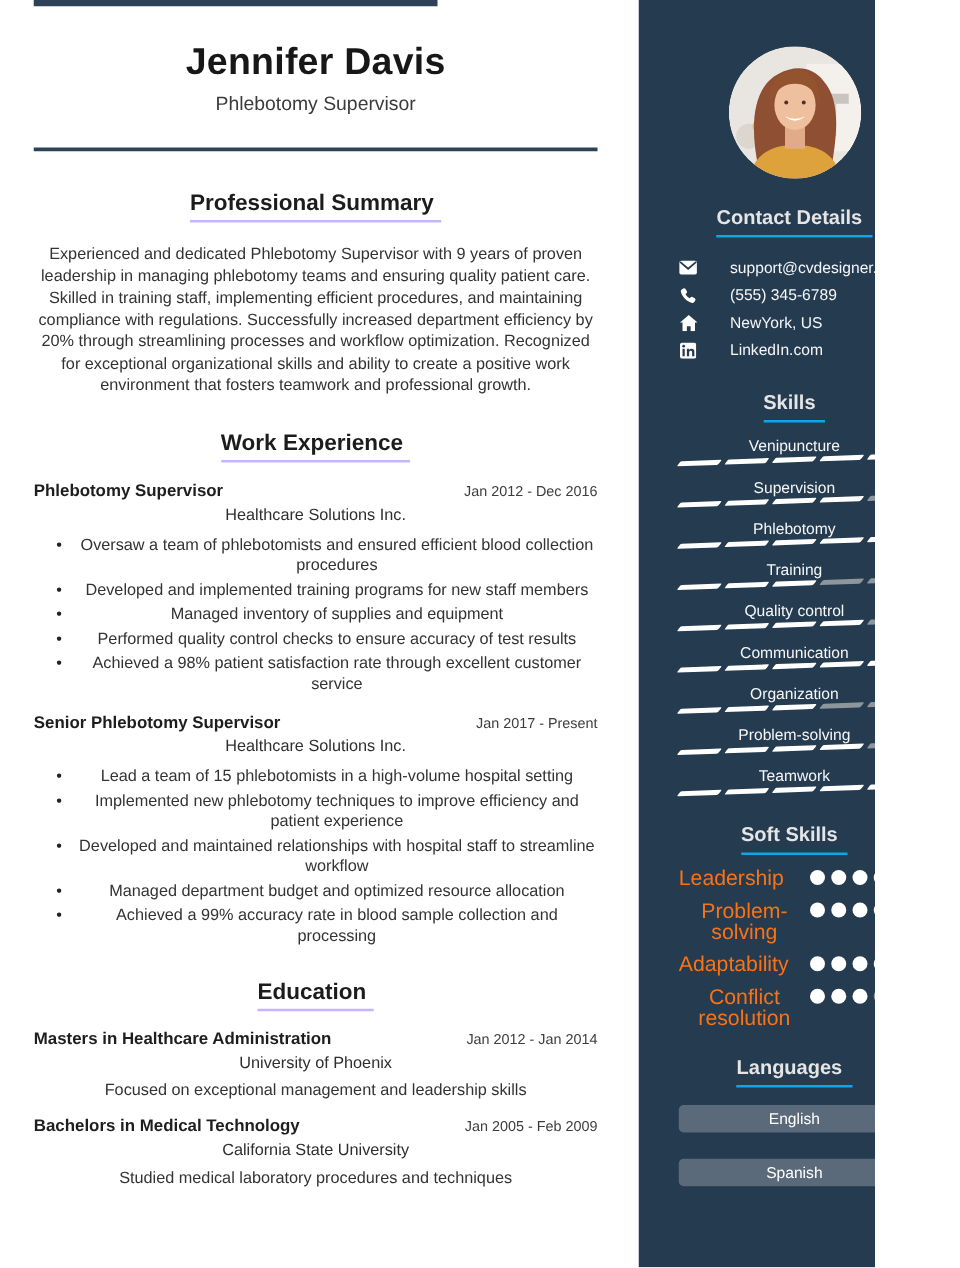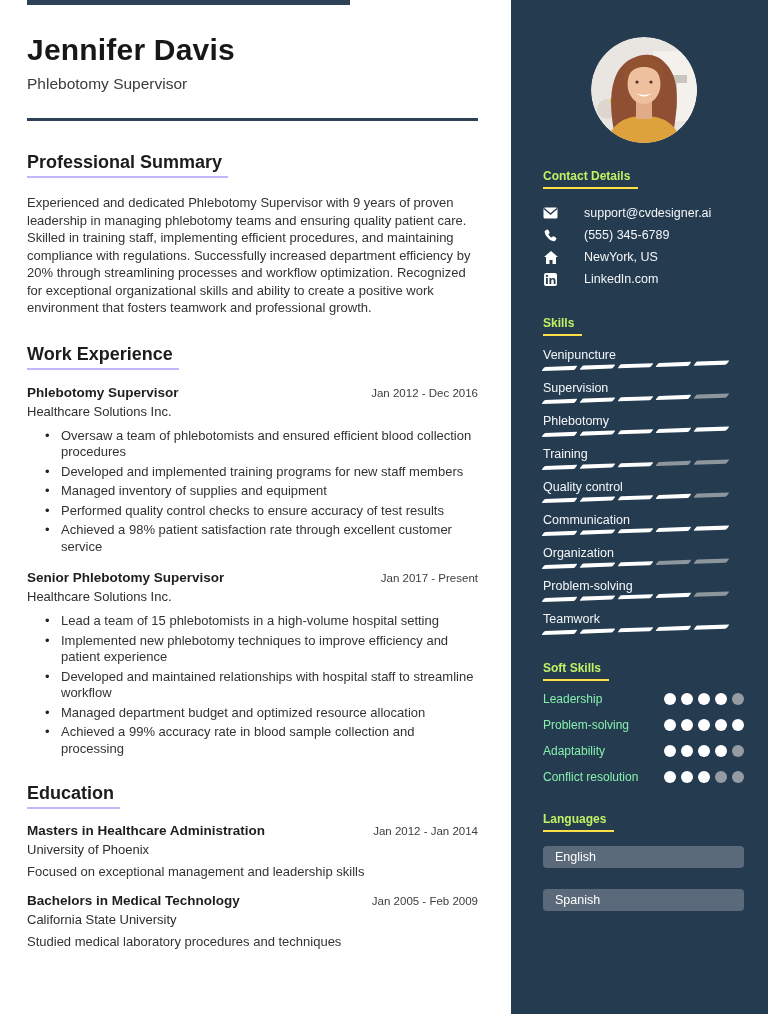--- a/index.html
+++ b/index.html
@@ -1,18 +1,18 @@
 <!DOCTYPE html>
 <html><head>
 <meta charset="utf-8">
 <style>
   * { margin:0; padding:0; box-sizing:border-box; }
   html,body { width:768px; }
   body { font-family:"Liberation Sans","DejaVu Sans",sans-serif; background:#fff; }
-  .page { position:relative; width:768px; height:1014px; display:flex; overflow:hidden; background:#fff; }
+  .page { position:relative; width:700px; height:1014px; display:flex; overflow:hidden; background:#fff;text-align:center; }
 
   .top-accent { position:absolute; top:0; left:27px; width:323px; height:5px; background:#2d4257; }
 
   
   .main { flex:0 0 511px; padding:33px 33px 0 27px; }
   .name { font-size:30px; line-height:34px; font-weight:700; color:#171717; letter-spacing:.2px; }
   .job-title-top { margin-top:8px; font-size:15.5px; color:#3b3b3b; }
   .head-rule { margin-top:25px; height:3px; background:#2d4257; }
 
   .sec-heading { display:inline-block; font-size:18px; font-weight:700; color:#1c1c1c;
@@ -33,40 +33,40 @@
 
   .sec-edu { margin-top:26px; }
   .edu { margin-top:14px; }
   .edu-desc { margin-top:7px; font-size:13px; color:#333; }
 
   
   .sidebar { flex:1; background:#253b50; color:#f2f5f8; padding:37px 24px 0 32px; }
   .avatar-wrap { width:106px; height:106px; margin:0 auto; border-radius:50%; overflow:hidden; }
   .avatar-wrap svg { display:block; }
 
-  .side-heading { display:inline-block; font-size:12px; font-weight:700; color:#bef264;
-                  padding:0 8px 4px 0; border-bottom:2px solid #fde047; }
+  .side-heading { display:inline-block; font-size:16px; font-weight:700; color:#e5e5e5;
+                  padding:0 8px 4px 0; border-bottom:2px solid #0ea5e9; }
   .side-sec { margin-top:23px; }
 
   .contact-list { margin-top:13px; }
   .contact-row { display:flex; align-items:center; gap:26px; height:22px; }
   .cicon { flex:0 0 15px; height:14px; display:inline-flex; align-items:center; justify-content:center; }
   .cicon svg { display:block; }
   .ctext { font-size:12.5px; color:#f4f6f8; }
 
   .skills-list { margin-top:12px; }
   .skill { margin-bottom:10px; }
   .skill-label { font-size:12.5px; color:#f4f6f8; }
   .bar { margin-top:5px; display:flex; gap:5px; transform:rotate(-2deg); transform-origin:left center; }
   .seg { width:33px; height:4px; background:#8e969d; transform:skewX(-40deg); border-radius:1px; }
   .seg.fill { background:#ffffff; }
 
   .soft-list { margin-top:10px; }
   .soft-row { display:flex; justify-content:space-between; align-items:flex-start; margin-bottom:9px; }
-  .soft-label { font-size:12px; color:#86efac; max-width:120px; line-height:17px; }
+  .soft-label { font-size:17px; color:#f97316; max-width:120px; line-height:17px; }
   .dots { display:flex; gap:5px; margin-top:2px; }
   .dot { width:12px; height:12px; border-radius:50%; background:#949ba2; }
   .dot.fill { background:#ffffff; }
 
   .chips { margin-top:14px; display:flex; gap:21px;flex-direction:column; }
   .chip { background:#5a6a7a; color:#fff; font-size:12.5px; padding:4px 12px; border-radius:4px; }
 </style>
 </head>
 <body>
 

